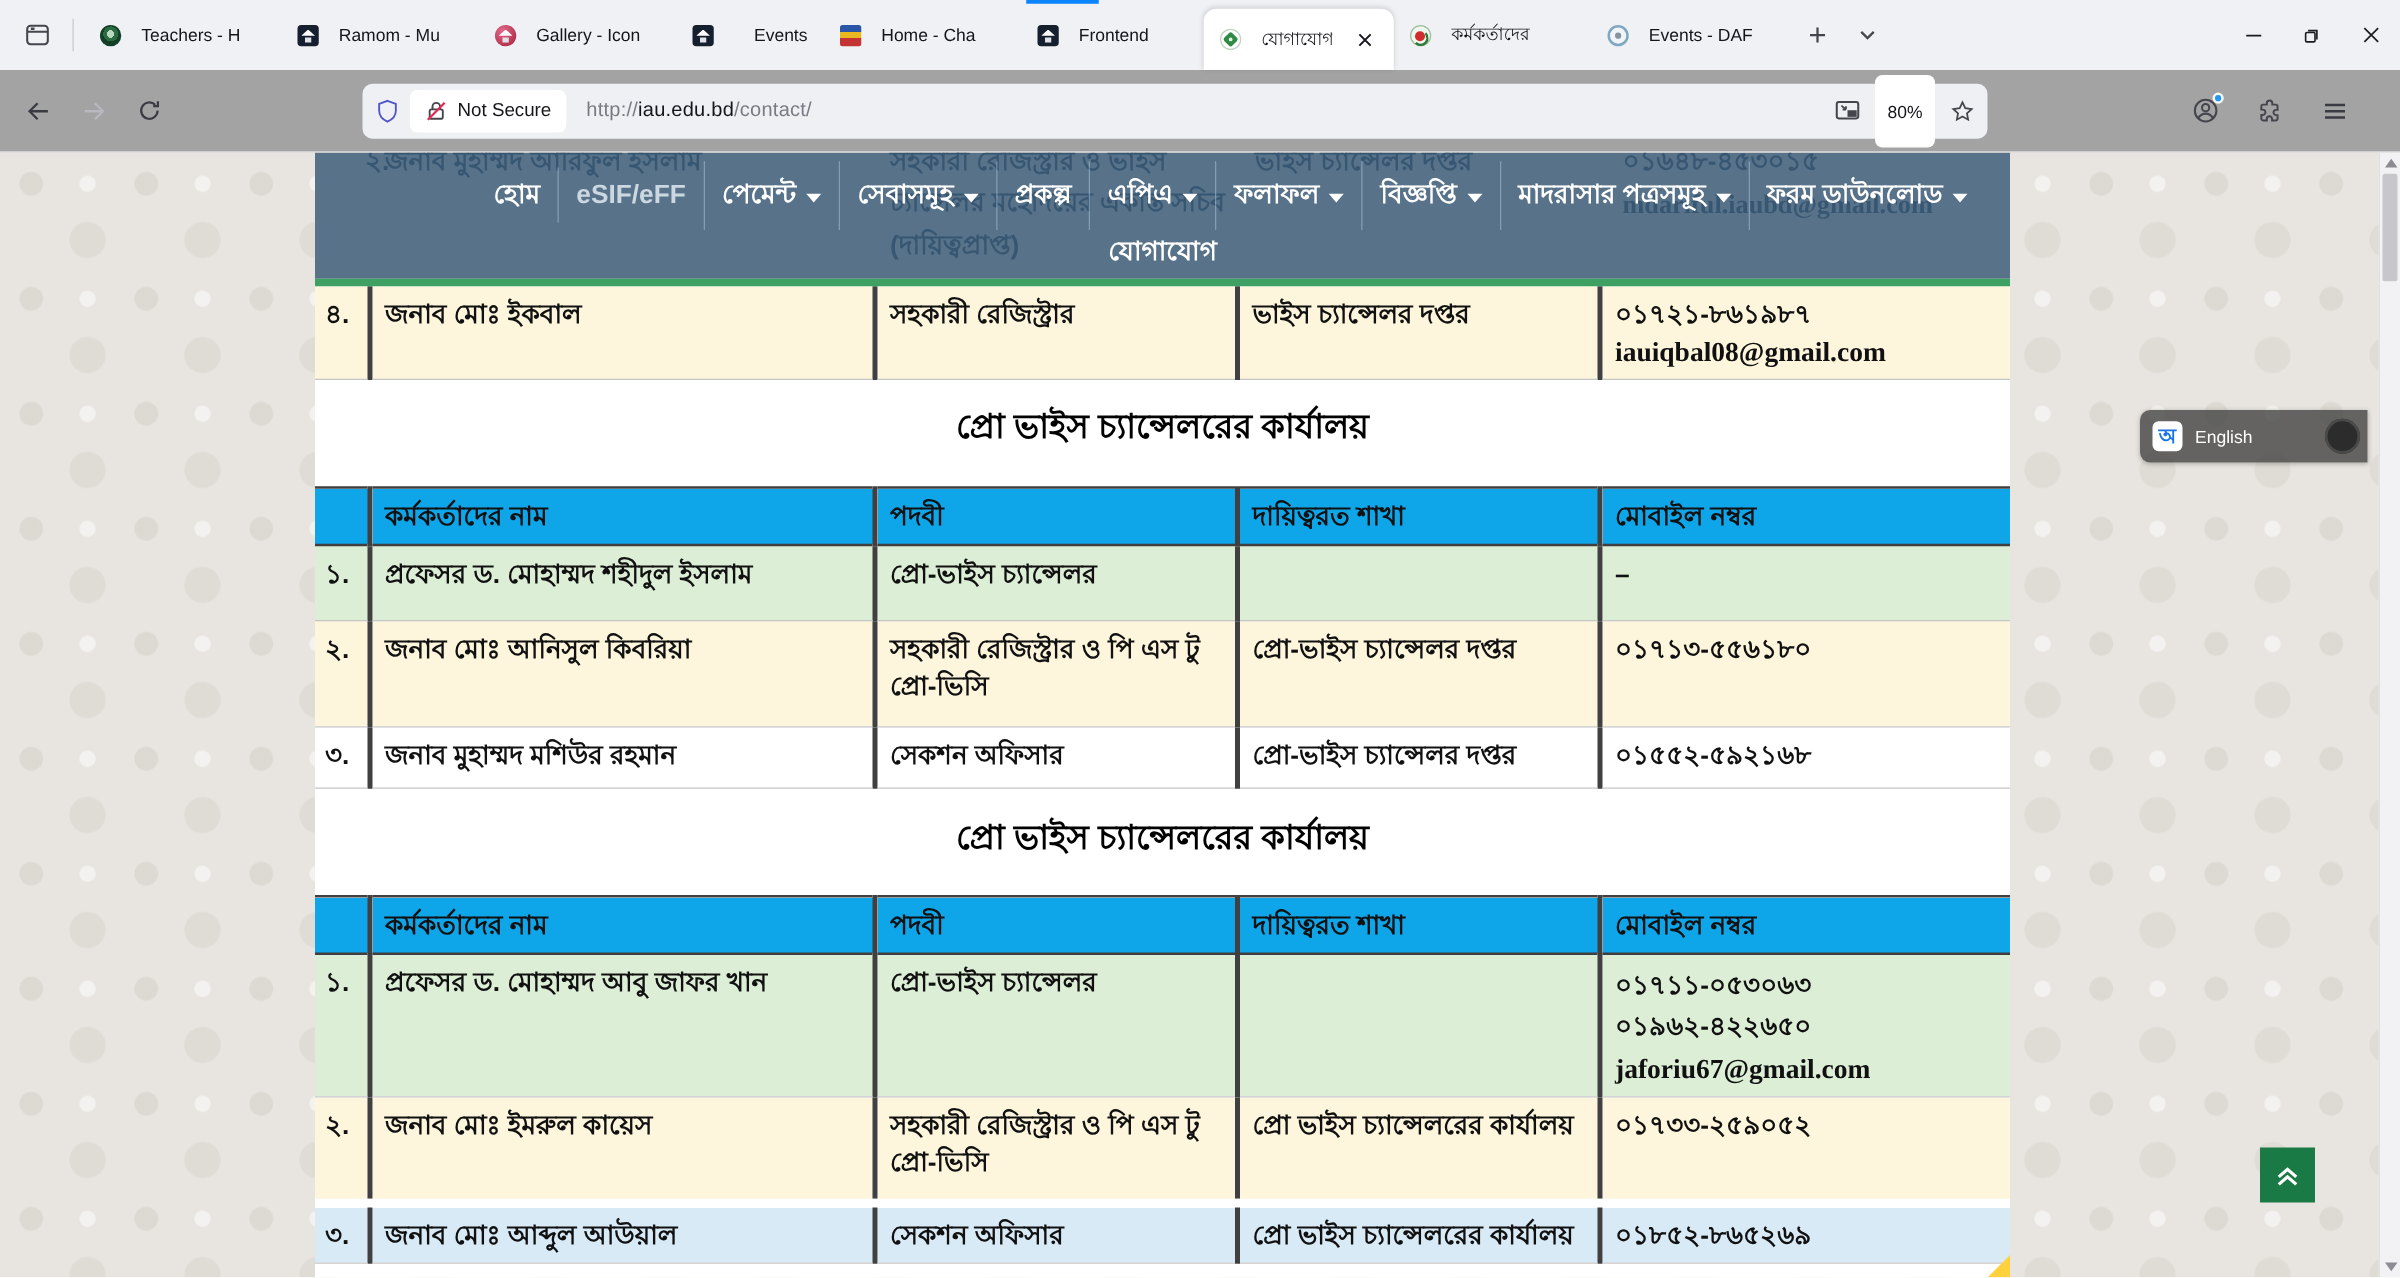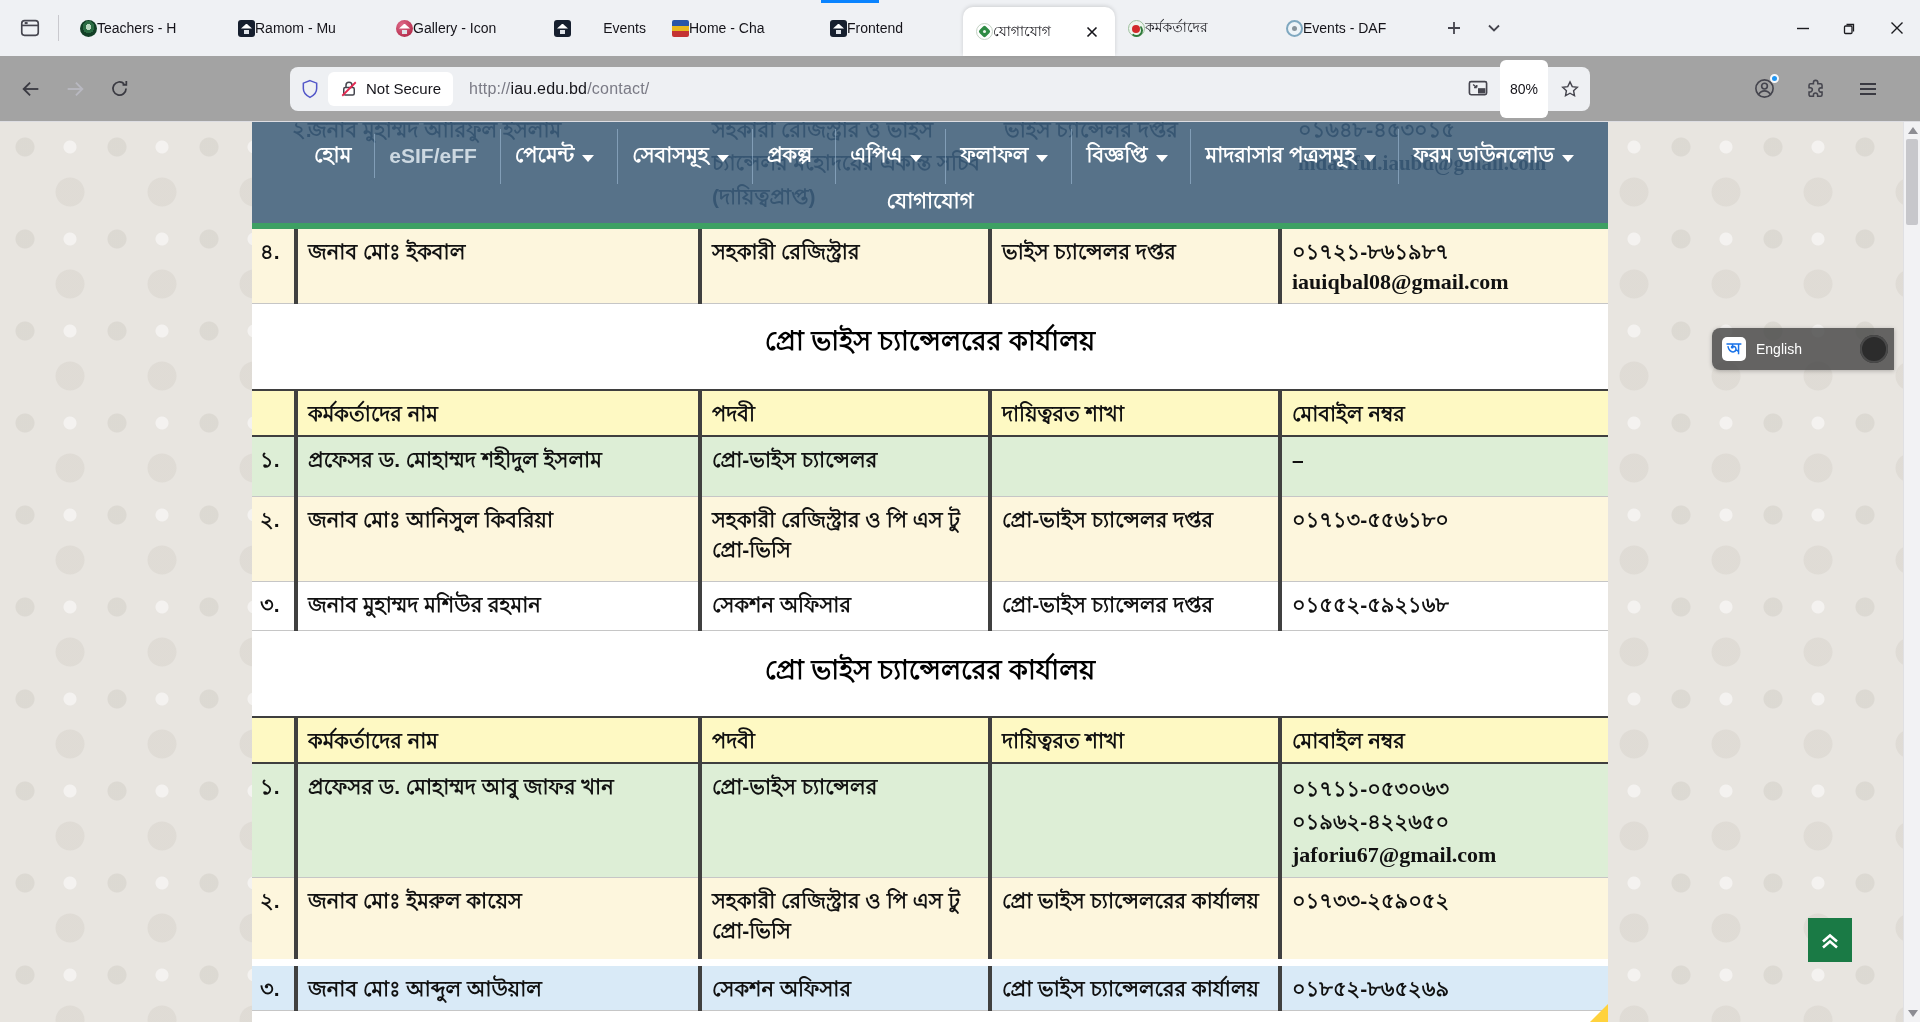--- a/index.html
+++ b/index.html
@@ -4,21 +4,21 @@
 <style>
   * { margin:0; padding:0; box-sizing:border-box; }
   html,body { width:1920px; height:1022px; overflow:hidden;
     font-family:"Liberation Sans","DejaVu Sans",sans-serif; }
   .screen { position:relative; width:1920px; height:1022px; background:#fff; overflow:hidden; }
 
   
   .tabstrip { display:flex; align-items:center; height:56px; background:#eff1f4; padding-left:10px; }
   .fxview { width:40px; height:40px; border-radius:6px; display:flex; align-items:center; justify-content:center; }
   .strip-sep { width:1px; height:26px; background:#c9c9ce; margin:0 8px; }
-  .tab { position:relative; display:flex; align-items:center; gap:0; height:56px; padding:0 13px; width:158px; flex:none; cursor:default; overflow:hidden; }
+  .tab { position:relative; display:flex; align-items:center; gap:16px; height:56px; padding:0 13px; width:158px; flex:none; cursor:default; overflow:hidden; }
   .tab.t-events { width:118px;text-align:right; }
   .tab.t-frontend { width:146px; }
   .tab.active { background:#fff; height:49px; align-self:flex-end; border-radius:10px 10px 0 0; box-shadow:0 -1px 4px rgba(0,0,0,.14); width:152px; z-index:2; }
   .tab .ttl { font-size:14px; color:#15141a; white-space:nowrap; overflow:hidden; flex:1; }
   .tab.attention::before { content:""; position:absolute; top:0; left:4px; width:58px; height:3px; background:#0a84ff; }
   .tab-close { width:20px; height:20px; border-radius:4px; display:flex; align-items:center; justify-content:center; flex:none; }
   .fav { width:17px; height:17px; flex:none; position:relative; border-radius:3px; }
   .f-teachers { border-radius:50%; background:radial-gradient(circle at 50% 42%, #b9d8c0 0 3px, #2a6b42 3px 6px, #123f26 6px); }
   .f-capnavy { background:#161f2e; }
   .f-capnavy::before, .f-gallery::before { content:""; position:absolute; left:3px; right:3px; top:4px; height:5px; background:#fff; clip-path:polygon(50% 0,100% 100%,0 100%); }
@@ -66,32 +66,32 @@
   .b-sl   { left:40px;  top:-5px; }
   .b-name { left:56px;  top:-5px; }
   .b-des1 { left:460px; top:-5px; }
   .b-des2 { left:460px; top:28px;text-align:right; }
   .b-des3 { left:460px; top:62px; }
   .b-br   { left:752px; top:-5px; }
   .b-mb   { left:1046px; top:-5px; }
   .b-em   { left:1046px; top:28px; font-family:"Liberation Serif","DejaVu Serif",serif; }
 
   .sitenav { position:absolute; top:0; left:0; width:100%; height:101px; background:rgba(62,94,124,.87); z-index:2; }
-  .nav-row1 { position:absolute; top:0; left:0; right:0; height:62px; display:flex; align-items:center; justify-content:space-between; padding:6px 20px 0 48px; }
+  .nav-row1 { position:absolute; top:0; left:0; right:0; height:62px; display:flex; align-items:center; justify-content:flex-end; padding:6px 20px 0 48px; }
   .nav-item { position:relative; display:flex; align-items:center; gap:8px; color:#fff; font-size:21px; font-weight:600; padding:10px 14px; white-space:nowrap; }
   .nav-item + .nav-item { border-left:1px solid rgba(165,195,220,.55); }
   .nav-item.dim { color:#ccd8e1; }
   .caret { width:0; height:0; border-left:6px solid transparent; border-right:6px solid transparent; border-top:7px solid #fff; margin-top:4px; }
   .nav-row2 { position:absolute; top:60px; left:0; right:0; height:40px; display:flex; justify-content:center; align-items:center; }
   .green-bar { position:absolute; top:101px; left:0; width:100%; height:6px; background:#3ea063; z-index:2; }
 
   table.ctable { width:100%; border-collapse:collapse; table-layout:fixed; font-size:21px; font-weight:700; color:#111; }
   .ctable td, .ctable th { border-left:4px solid #404040; border-bottom:1px solid #c6c6c6; padding:8px 12px 6px 10px; vertical-align:top; line-height:30px; text-align:left; overflow:hidden; }
   .ctable td:first-child, .ctable th:first-child { border-left:none; padding-left:8px; }
-  .ctable th { background:#fef9c3; border-top:2px solid #3f3f3f; border-bottom:2px solid #3f3f3f; font-size:21px; }
+  .ctable th { background:#0ea5e9; border-top:2px solid #3f3f3f; border-bottom:2px solid #3f3f3f; font-size:21px; }
   tr.bg-cream td { background:#fdf6dd; } tr.bg-green td { background:#ddeed6; }
   tr.bg-white td { background:#fff; }    tr.bg-blue td { background:#d9eaf7; }
   tr.gap-top td { border-top:7px solid #fff; }
   tr.h73 { height:73px; } tr.h42 { height:42px; } tr.h46 { height:46px; }
   tr.h60 { height:60px; } tr.h85 { height:85px; } tr.h49 { height:49px; }
   tr.h109 { height:109px; } tr.h45 { height:45px; }
   .mline { line-height:33px; }
   .email { font-family:"Liberation Serif","DejaVu Serif",serif; font-size:22px; }
   .mb-cell div:empty { display:none; }
 

